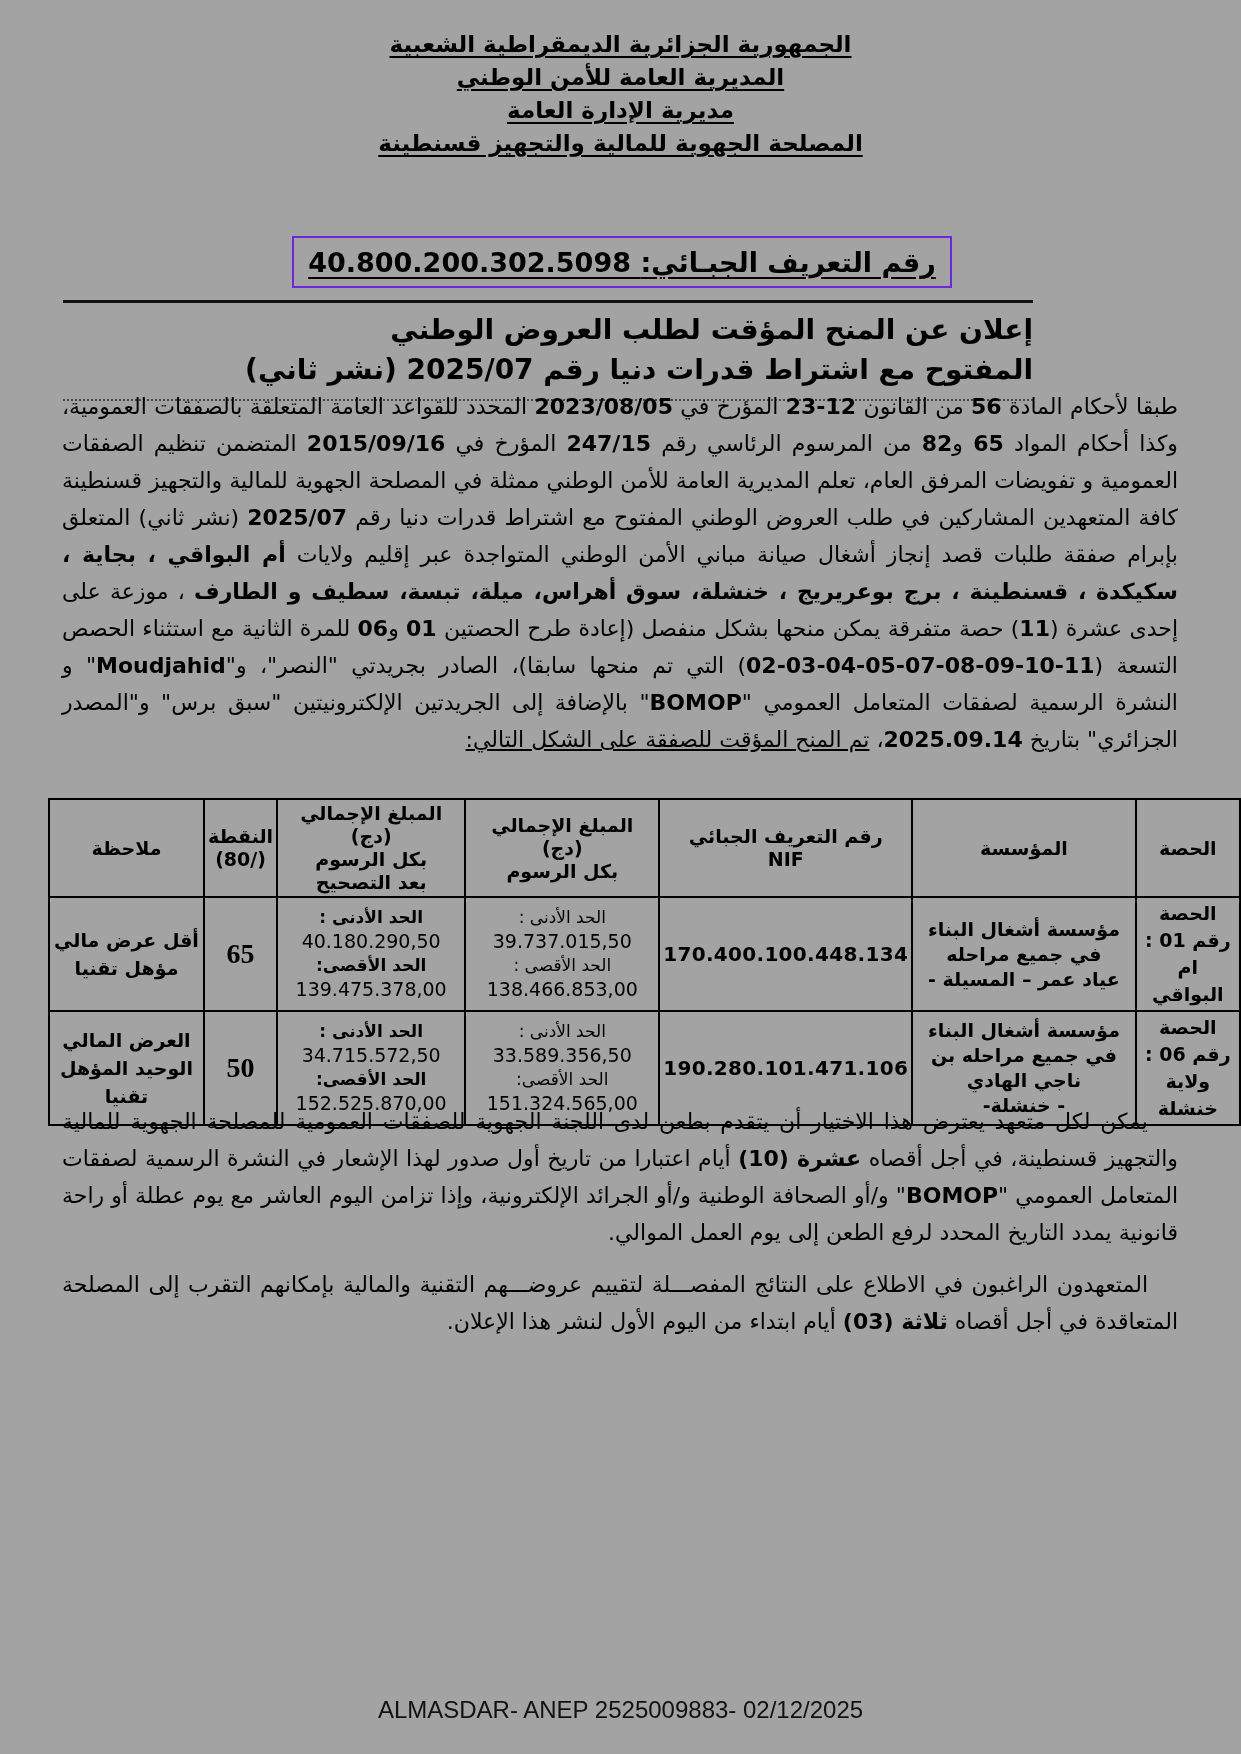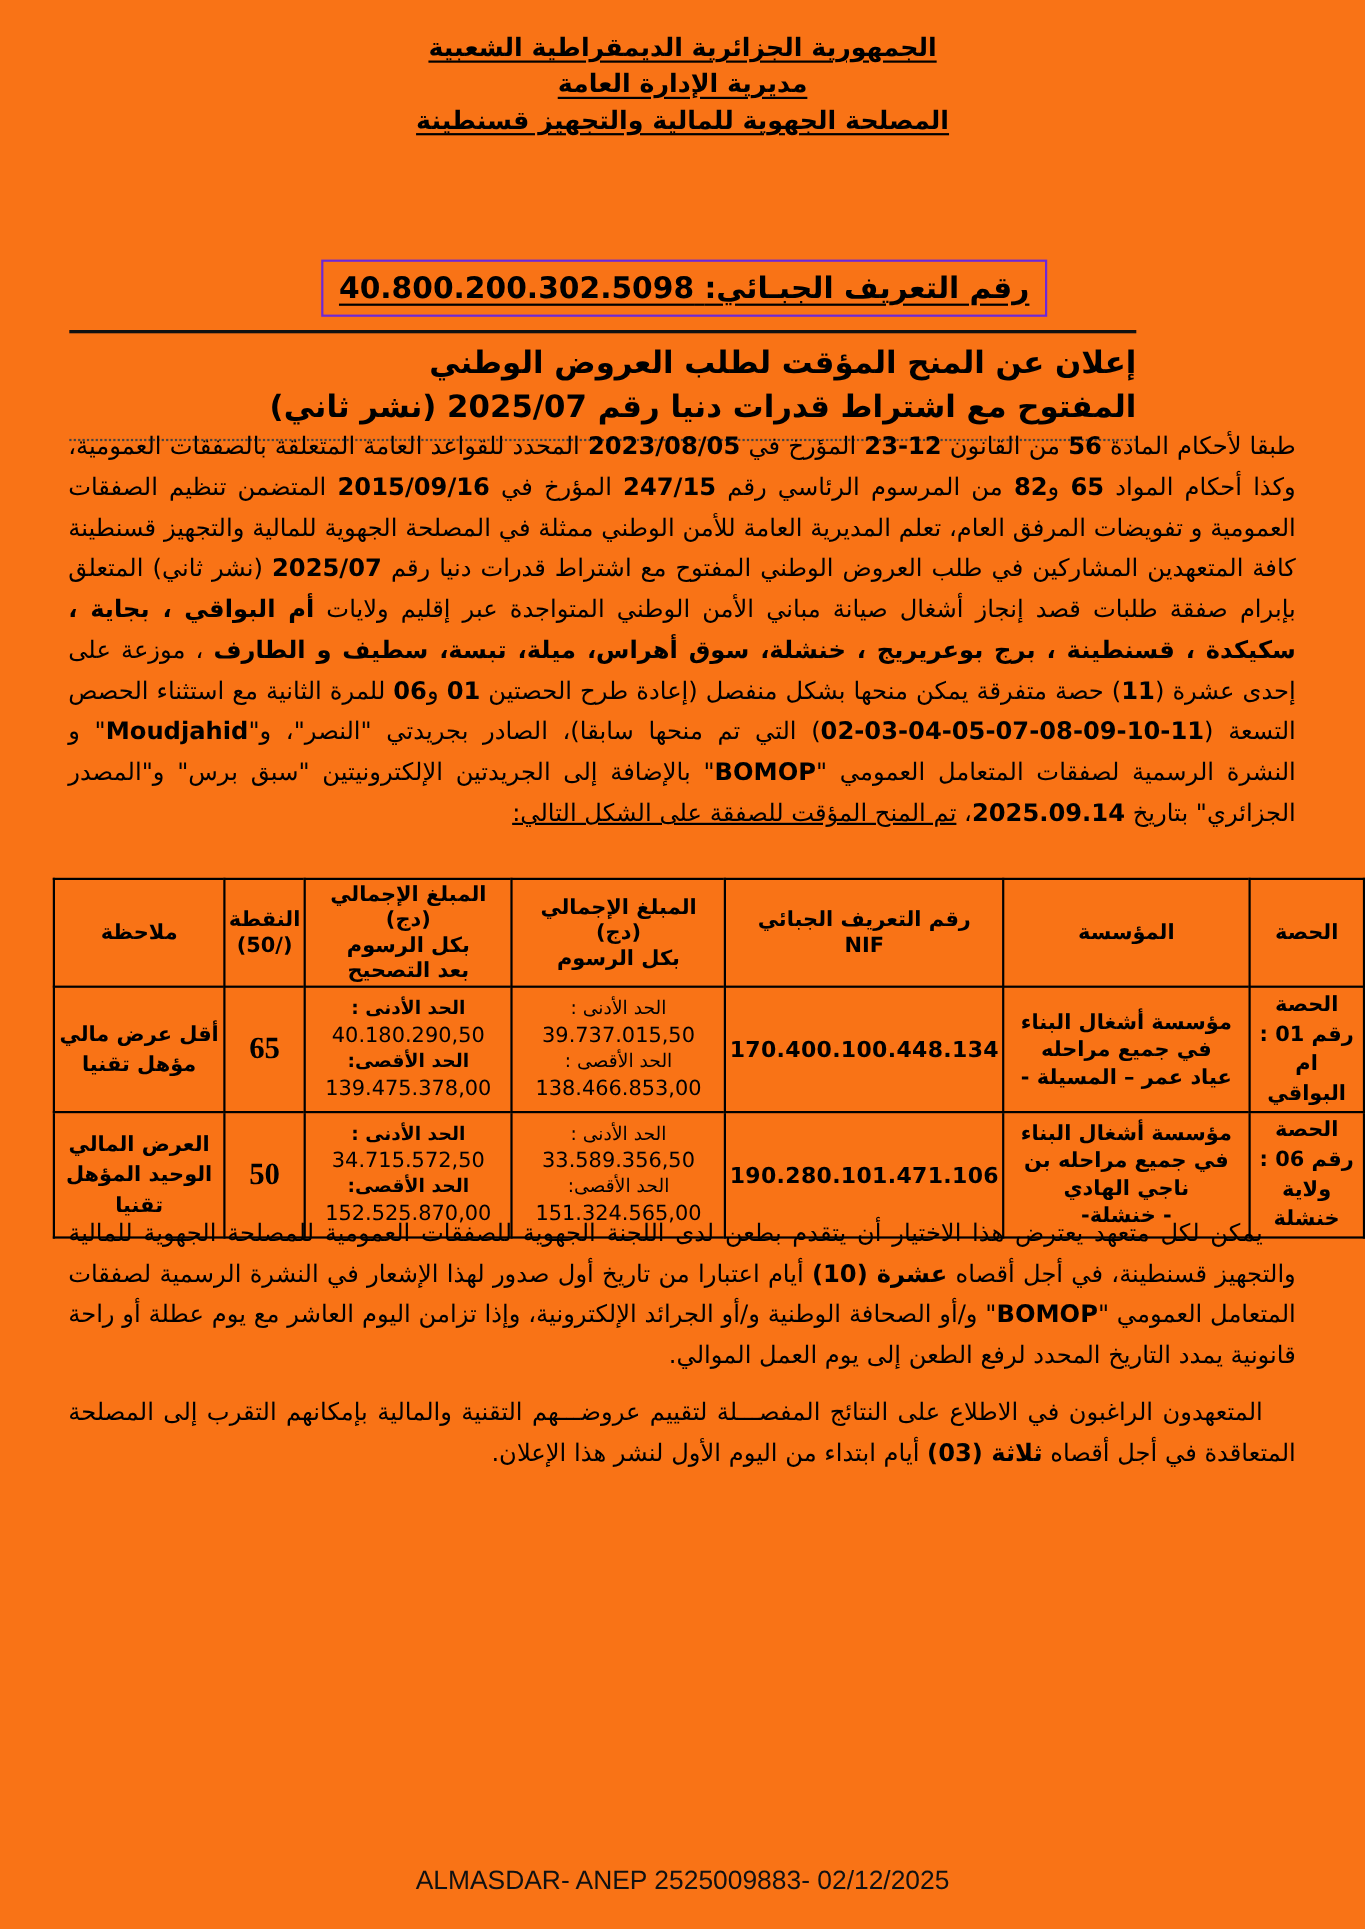--- a/index.html
+++ b/index.html
@@ -1,20 +1,20 @@
 <!DOCTYPE html>
 <html lang="ar"><head>
 <meta charset="utf-8">
 <style>
   html,body{margin:0;padding:0;background:#e8e8e8;}
   .page{
     position:relative;
     width:1241px;height:1754px;
     margin:0 auto;
-    background:#f97316;
+    background:#a3a3a3;
     color:#000;
     font-family:"DejaVu Sans",sans-serif;
     overflow:hidden;
   }
   
   .doc-header{position:absolute;top:28px;left:0;width:100%;text-align:center;}
   .header-line{font-size:23px;font-weight:bold;line-height:33px;}
   .header-line > span{text-decoration:underline;text-underline-offset:4px;}
   
   .tax-box{
@@ -74,20 +74,21 @@
     font-size:24px;color:#111;
   }
 </style>
 </head>
 <body>
 
 <div class="page">
 
   <div class="doc-header">
     <div class="header-line"><span>الجمهورية الجزائرية الديمقراطية الشعبية</span></div>
+    <div class="header-line"><span>المديرية العامة للأمن الوطني</span></div>
     <div class="header-line"><span>مديرية الإدارة العامة</span></div>
     <div class="header-line"><span>المصلحة الجهوية للمالية والتجهيز قسنطينة</span></div>
   </div>
 
   <div class="tax-box">
     <div class="tax-line">
       <span>رقم التعريف الجبـائي:</span>
       <span> </span>
       <span>40.800.200.302.5098</span>
     </div>
@@ -126,21 +127,21 @@
           <div>المبلغ الإجمالي (دج)</div>
           <div>بكل الرسوم</div>
         </th>
         <th>
           <div>المبلغ الإجمالي (دج)</div>
           <div>بكل الرسوم</div>
           <div>بعد التصحيح</div>
         </th>
         <th>
           <div>النقطة</div>
-          <div class="score-denom">(50/)</div>
+          <div class="score-denom">(80/)</div>
         </th>
         <th>
             <div>ملاحظة</div>
           </th>
       </tr>
     </thead>
     <tbody>
       <tr>
         <td class="cell-lot">
           <div>الحصة رقم 01 :</div>

